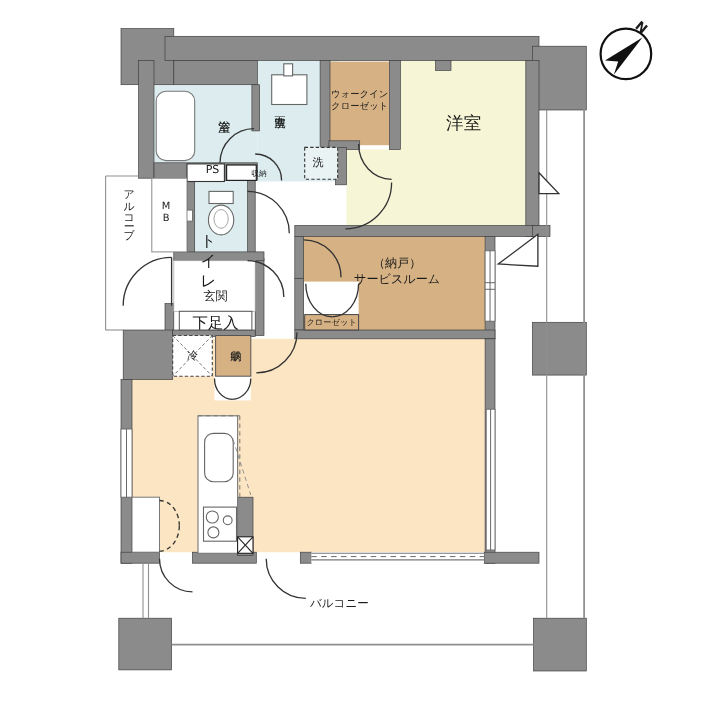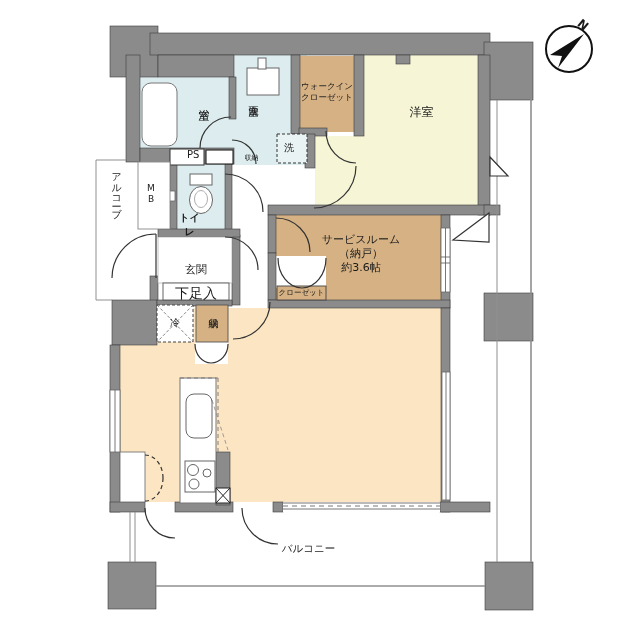--- a/index.html
+++ b/index.html
@@ -166,46 +166,45 @@
 
   <div class="lbl vert" style="left:246px;top:98px;font-size:10px;">洗面室</div>
 
   <div class="lbl" style="left:284px;top:141px;font-size:10px;">洗</div>
 
   <div class="lbl center" style="left:297px;top:81px;width:60px;font-size:8.5px;line-height:10.5px;">
     <span>ウォークイン</span>
     <span>クローゼット</span>
   </div>
 
-  <div class="lbl center" style="left:365px;top:104px;width:113px;font-size:12px;line-height:16px;">
+  <div class="lbl center" style="left:365px;top:104px;width:113px;font-size:16px;line-height:16px;">
     <span>洋室</span>
   </div>
 
   <div class="lbl" style="left:175px;top:149px;font-size:10px;margin-left:12px;">PS</div>
 
-  <div class="lbl center" style="left:214px;top:153px;width:27px;font-size:7px;padding-left:24px;">収納</div>
+  <div class="lbl center" style="left:198px;top:153px;width:27px;font-size:7px;padding-left:24px;">収納</div>
 
   <div class="lbl vert" style="left:146px;top:183px;font-size:9px;letter-spacing:1px;">MB</div>
 
   <div class="lbl vert" style="left:109px;top:166px;font-size:10px;">アルコーブ</div>
 
-  <div class="lbl center" style="left:177px;top:211px;width:25px;font-size:10px;font-weight:bold;">トイレ</div>
+  <div class="lbl center" style="left:177px;top:211px;width:25px;font-size:14px;">トイレ</div>
 
   <div class="lbl center" style="left:168px;top:251px;width:56px;font-size:11px;margin-top:11px;">玄関</div>
 
   <div class="lbl center" style="left:164px;top:285px;width:64px;font-size:14px;">下足入</div>
 
   <div class="lbl center" style="left:161px;top:316px;width:28px;font-size:10px;">冷</div>
 
   <div class="lbl vert" style="left:206px;top:310px;font-size:10px;">収納</div>
 
   <div class="lbl center" style="left:291px;top:233px;width:140px;font-size:11px;line-height:14px;">
+    <span>（納戸）</span>
     <span>サービスルーム</span>
-    <span>（納戸）</span>
-    <span>約3.6帖</span>
   </div>
 
   <div class="lbl center" style="left:277px;top:288px;width:49px;font-size:7.5px;">クローゼット</div>
 
   <div class="lbl center" style="left:287px;top:392px;width:115px;font-size:13px;line-height:17px;">
   </div>
 
   <div class="lbl center" style="left:256px;top:542px;width:105px;font-size:10.5px;">バルコニー</div>
 </div>
 </div>

